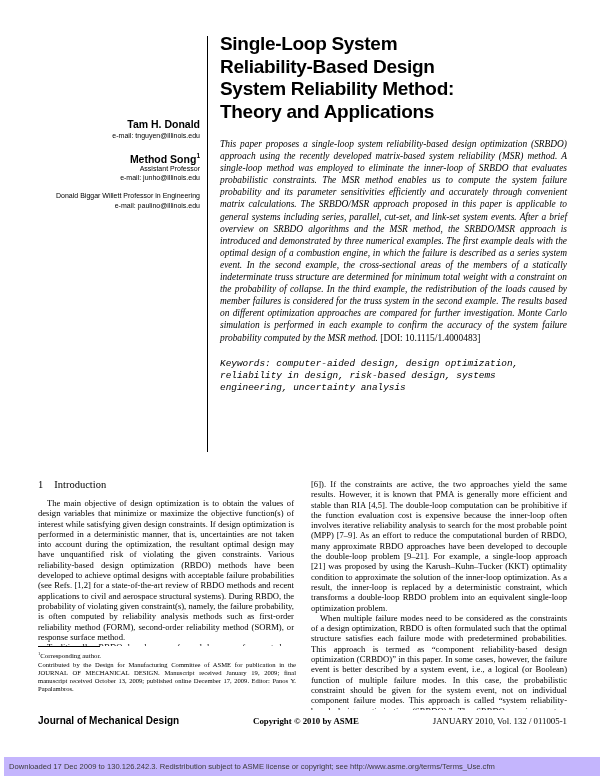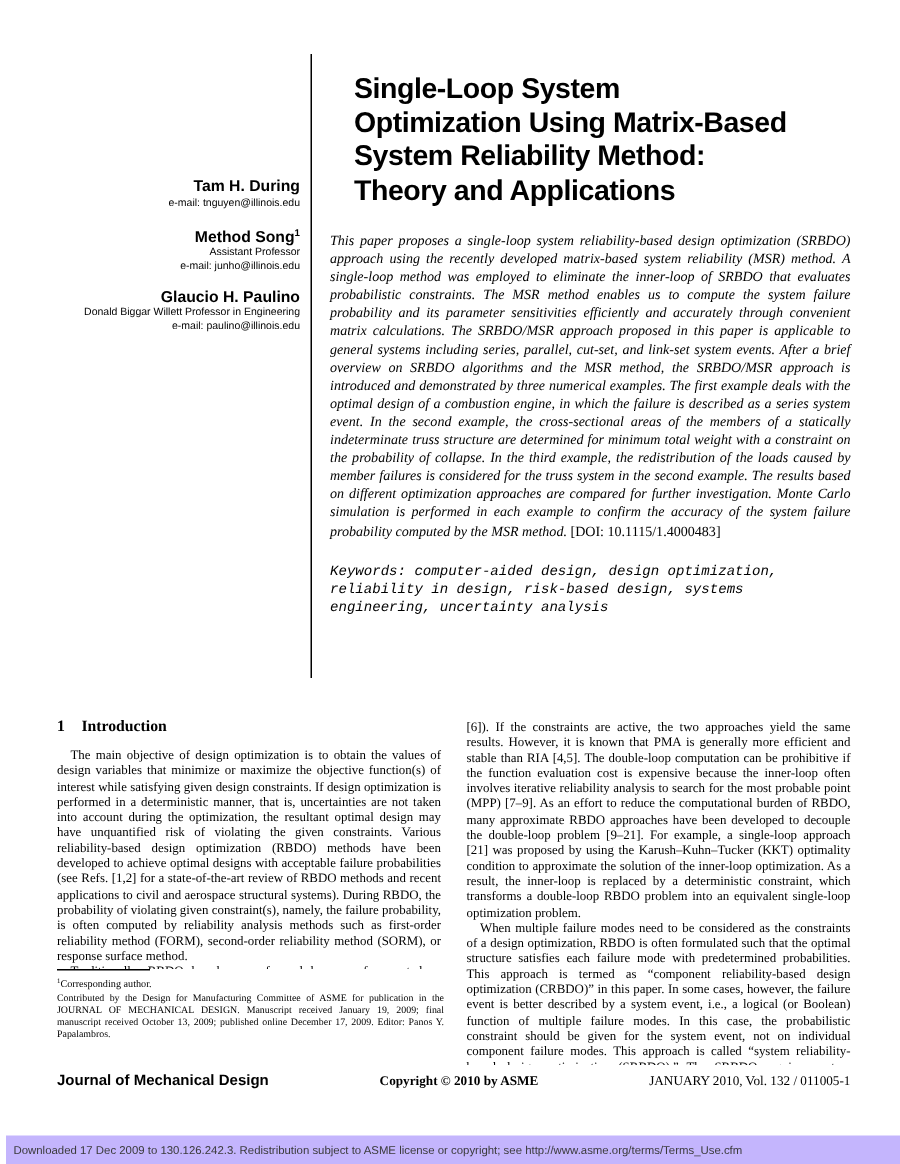--- a/index.html
+++ b/index.html
@@ -34,21 +34,21 @@
     left: 207px;
     top: 36px;
     width: 1px;
     height: 416px;
     background: #000;
   }
 
   
   .right-col { position: absolute; left: 220px; top: 33px; width: 347px; }
   .title {
-    margin: 16px;
+    margin: 0;
     font-family: "Liberation Sans", sans-serif;
     font-weight: bold;
     font-size: 19px;
     line-height: 22.5px;
     letter-spacing: -0.3px;
   }
   .title-line { display: block; white-space: nowrap; }
   .abstract {
     margin: 15px 0 0;
     font-family: "Liberation Serif", serif;
@@ -80,21 +80,21 @@
     width: 256px;
     font-family: "Liberation Serif", serif;
     font-size: 8.6px;
     line-height: 10.3px;
     text-align: justify;
   }
   .section-heading {
     margin: 0 0 7px;
     font-family: "Liberation Serif", serif;
     font-size: 10.5px;
-    font-weight: bold;
+    font-weight: normal;
     line-height: 12px;
     text-align: left;
   }
   .sec-num { margin-right: 11px; }
   .body-para { margin: 0; text-indent: 9px; }
   .no-indent { text-indent: 0; }
 
   
   .footnote-box {
     position: absolute;
@@ -162,41 +162,40 @@
     overflow: hidden;
   }
 </style>
 </head>
 <body>
 
 <div class="page">
 
   <div class="author-col">
     <div class="author">
-      <div class="author-name">Tam H. During</div>
+      <div class="author-name">Tam H. Donald</div>
       <div class="author-email">e-mail: tnguyen@illinois.edu</div>
     </div>
     <div class="author">
       <div class="author-name"><span>Method Song</span><sup>1</sup></div>
       <div class="author-role">Assistant Professor</div>
       <div class="author-email">e-mail: junho@illinois.edu</div>
     </div>
     <div class="author">
-      <div class="author-name">Glaucio H. Paulino</div>
       <div class="author-role">Donald Biggar Willett Professor in Engineering</div>
       <div class="author-email">e-mail: paulino@illinois.edu</div>
     </div>
   </div>
 
   <div class="divider"></div>
 
   <div class="right-col">
     <h1 class="title">
       <span class="title-line">Single-Loop System</span>
-      <span class="title-line">Optimization Using Matrix-Based</span>
+      <span class="title-line">Reliability-Based Design</span>
       <span class="title-line">System Reliability Method:</span>
       <span class="title-line">Theory and Applications</span>
     </h1>
     <p class="abstract"><span>This paper proposes a single-loop system reliability-based design optimization (SRBDO) approach using the recently developed matrix-based system reliability (MSR) method. A single-loop method was employed to eliminate the inner-loop of SRBDO that evaluates probabilistic constraints. The MSR method enables us to compute the system failure probability and its parameter sensitivities efficiently and accurately through convenient matrix calculations. The SRBDO/MSR approach proposed in this paper is applicable to general systems including series, parallel, cut-set, and link-set system events. After a brief overview on SRBDO algorithms and the MSR method, the SRBDO/MSR approach is introduced and demonstrated by three numerical examples. The first example deals with the optimal design of a combustion engine, in which the failure is described as a series system event. In the second example, the cross-sectional areas of the members of a statically indeterminate truss structure are determined for minimum total weight with a constraint on the probability of collapse. In the third example, the redistribution of the loads caused by member failures is considered for the truss system in the second example. The results based on different optimization approaches are compared for further investigation. Monte Carlo simulation is performed in each example to confirm the accuracy of the system failure probability computed by the MSR method.</span> <span class="doi">[DOI: 10.1115/1.4000483]</span></p>
     <p class="keywords">Keywords: computer-aided design, design optimization, reliability in design, risk-based design, systems engineering, uncertainty analysis</p>
   </div>
 
   <div class="body-area">
     <div class="col">
       <h2 class="section-heading"><span class="sec-num">1</span><span>Introduction</span></h2>

